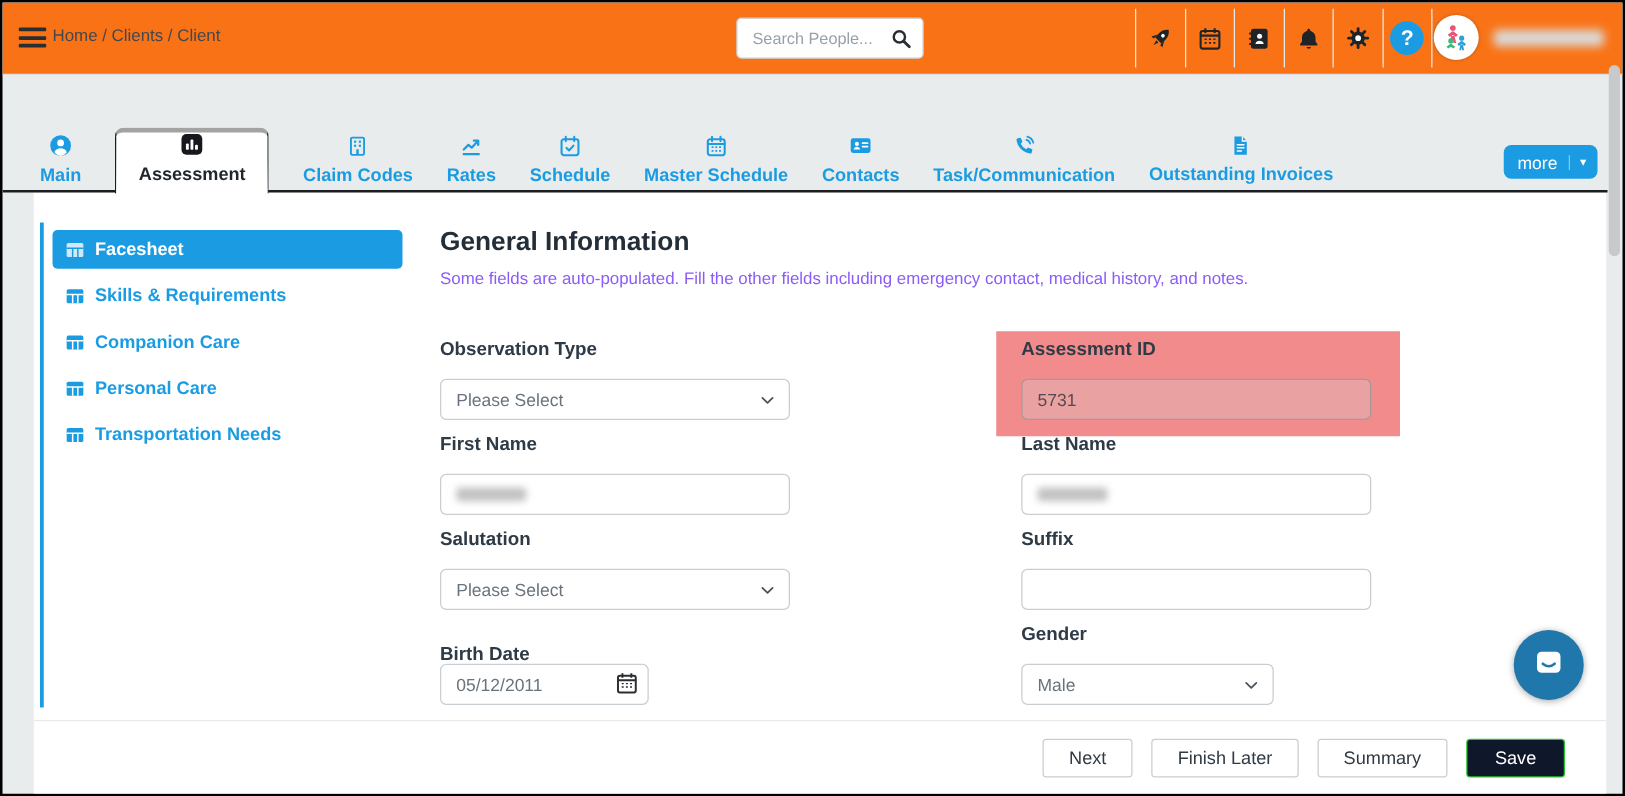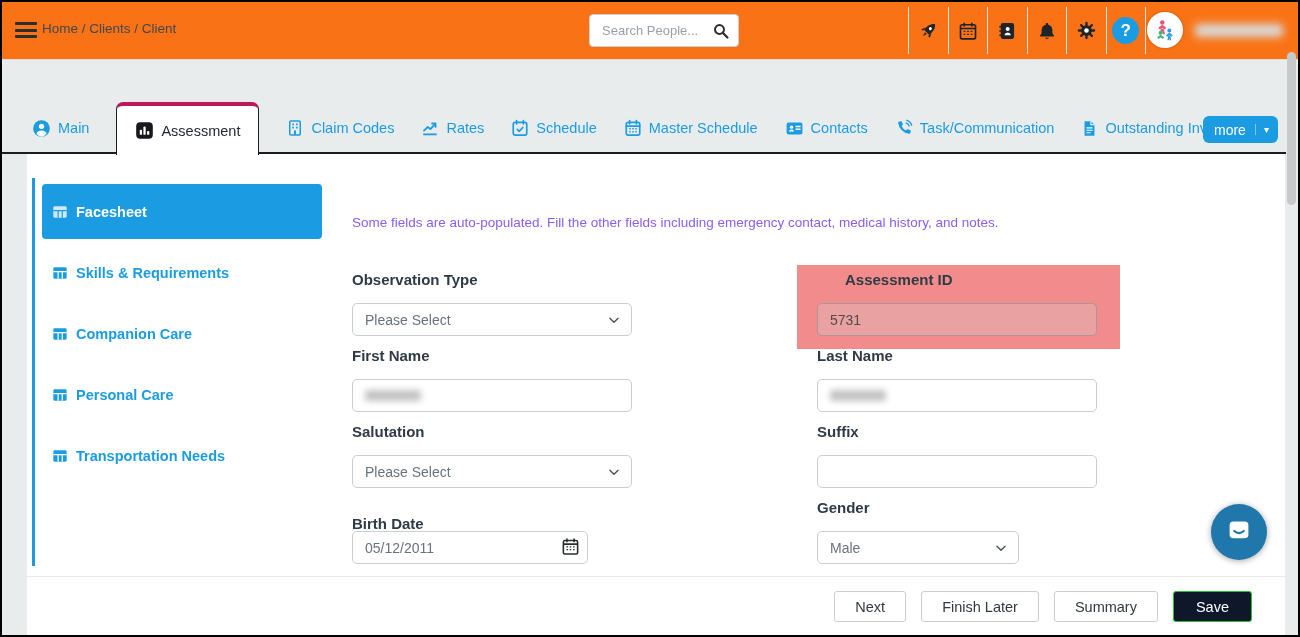--- a/index.html
+++ b/index.html
@@ -20,34 +20,34 @@
   .top-icons{position:absolute;left:906px;top:0;height:57px;display:flex;}
   .icell{width:38.5px;height:47px;margin-top:5px;display:flex;align-items:center;justify-content:center;border-left:1px solid #e6e9eb;cursor:pointer;}
   .icell:last-child{border-right:1px solid #e6e9eb;}
   .avatar{position:absolute;left:1145px;top:10px;width:36px;height:36px;border-radius:50%;background:#fff;
     box-shadow:0 0 3px rgba(0,0,0,.25);display:flex;align-items:center;justify-content:center;}
   .nameblob{position:absolute;left:1193px;top:22px;width:88px;height:13px;background:#dadada;border-radius:3px;filter:blur(4px);}
   
   .sb-thumb{position:absolute;right:2px;top:50px;width:9px;height:153px;background:#c7c9cb;border-radius:5px;}
   
   .tabs{position:absolute;left:30px;top:100px;height:52px;display:flex;align-items:center;column-gap:27px;z-index:2;}
-  .tab{display:flex;align-items:center;gap:7px;color:#1b9ce2;font-size:14.5px;font-weight:normal;cursor:pointer;white-space:nowrap;}
+  .tab{display:flex;align-items:center;gap:7px;color:#1b9ce2;font-size:14.5px;font-weight:bold;cursor:pointer;white-space:nowrap;flex-direction:column;}
   .tab .ticon{display:flex;align-items:center;}
   .tab.active{align-self:flex-start;height:49px;background:#fff;border:1px solid #1a1d21;border-bottom:none;
-    border-top:4px solid #be185d;border-radius:7px 7px 0 0;padding:0 18px;color:#1f262e;z-index:3;position:relative;}
+    border-top:4px solid #a3a3a3;border-radius:7px 7px 0 0;padding:0 18px;color:#1f262e;z-index:3;position:relative;}
   .tabline{position:absolute;left:0;top:150px;width:1284px;height:2px;background:#1a1d21;z-index:1;}
   .more-btn{position:absolute;left:1201px;top:114px;height:27px;background:#1b9ce2;border-radius:6px;display:flex;
     align-items:center;color:#fff;font-size:14px;font-weight:normal;cursor:pointer;z-index:4;}
   .more-btn .mlabel{padding:0 9px 0 11px;}
   .more-btn .mcaret{padding:0 9px 0 8px;border-left:1px solid rgba(255,255,255,.45);font-size:10px;}
   
   .card{position:absolute;left:25px;top:152px;width:1258px;bottom:0;background:#fff;}
   .side-rule{position:absolute;left:30px;top:176px;width:3px;height:388px;background:#1b9ce2;z-index:2;}
   .sidebar{position:absolute;left:40px;top:182px;width:280px;z-index:2;}
-  .sitem{height:31px;margin-bottom:6px;border-radius:4px;display:flex;align-items:center;gap:8px;padding:12px 10px;
+  .sitem{height:31px;margin-bottom:6px;border-radius:4px;display:flex;align-items:center;gap:8px;padding:0 10px;
     color:#1b9ce2;font-size:14.5px;font-weight:bold;cursor:pointer;}
   .sitem.active{background:#1b9ce2;color:#fff;}
   .sitem .ticon{display:flex;align-items:center;}
   .sitem svg .grid{stroke:#fff;}
   .sitem svg .fillr{fill:#1b9ce2;}
   .sitem.active svg .grid{stroke:#1b9ce2;}
   .sitem.active svg .fillr{fill:#cfe9f8;}
   .page-title{position:absolute;left:350px;top:180px;font-size:21px;font-weight:bold;color:#232e38;z-index:2;}
   .page-sub{position:absolute;left:350px;top:213px;font-size:13.5px;color:#8b5cf6;z-index:2;}
   
@@ -55,21 +55,21 @@
   .tinput,.select{position:absolute;width:280px;height:33px;border:1px solid #c9ced2;border-radius:5px;background:#fff;
     box-sizing:border-box;font-size:14px;color:#68737d;z-index:2;font-family:inherit;}
   .tinput{padding:0 12px;outline:none;}
   .select{display:flex;align-items:center;padding:0 10px 0 12px;cursor:pointer;}
   .select .select-value{flex:1;}
   .fieldbox{position:absolute;width:280px;height:33px;border:1px solid #c9ced2;border-radius:5px;background:#fff;
     box-sizing:border-box;display:flex;align-items:center;padding:0 12px;z-index:2;}
   .blob{width:56px;height:11px;background:#c2c2c2;border-radius:3px;filter:blur(3px);}
   .hl-block{position:absolute;left:795px;top:263px;width:323px;height:84px;background:#f28b8b;z-index:1;}
   .hl-input{background:#e9a1a1;border-color:#a8979b;color:#544a4e;}
-  .datewrap{position:absolute;left:350px;top:529px;width:236px;height:33px;z-index:2;}
+  .datewrap{position:absolute;left:350px;top:529px;width:167px;height:33px;z-index:2;}
   .datewrap input{width:100%;height:100%;border:1px solid #c9ced2;border-radius:5px;box-sizing:border-box;
     padding:0 34px 0 12px;font-size:14px;color:#68737d;outline:none;font-family:inherit;background:#fff;}
   .datewrap .cal{position:absolute;right:8px;top:6px;cursor:pointer;}
   
   .footer-line{position:absolute;left:25px;top:574px;width:1258px;height:1px;background:#e8ebee;z-index:2;}
   .footer{position:absolute;right:46px;top:589px;display:flex;gap:15px;z-index:3;}
   .btn{height:31px;border:1px solid #c9ced2;border-radius:3px;background:#fff;color:#2f3a43;font-size:14.5px;
     padding:0 20px;display:flex;align-items:center;cursor:pointer;font-family:inherit;}
   .btn.primary{background:#0f172a;border-color:#27c32f;color:#fff;padding:0 22px;}
   
@@ -319,34 +319,35 @@
       <span class="ticon">
           <svg viewBox="0 0 24 24" width="16" height="16">
             <rect class="fillr" x="2" y="3.5" width="20" height="17" rx="2" fill="#1b9ce2"></rect>
             <path class="grid" d="M2 10h20M9.2 10v10.5M15.4 10v10.5" stroke="#fff" stroke-width="1.8" fill="none"></path>
           </svg>
         </span>
       <span>Transportation Needs</span>
     </div>
   </div>
 
+  <div class="page-title">General Information</div>
   <div class="page-sub">Some fields are auto-populated. Fill the other fields including emergency contact, medical history, and notes.</div>
 
   <div class="hl-block"></div>
 
   <div class="flabel" style="left:350px;top:269px;">Observation Type</div>
   <div class="select" style="left:350px;top:301px;">
     <span class="select-value">Please Select</span>
     <span style="display:flex;">
         <svg viewBox="0 0 24 24" width="14" height="14" fill="none" stroke="#49525a" stroke-width="2.4" stroke-linecap="round" stroke-linejoin="round">
           <path d="M5 9l7 7 7-7"></path>
         </svg>
       </span>
   </div>
-  <div class="flabel" style="left:843px;top:269px;">Assessment ID</div>
+  <div class="flabel" style="left:815px;top:269px;">Assessment ID</div>
   <input class="tinput hl-input" style="left: 815px; top: 301px;" readonly="" value="5731">
 
   <div class="flabel" style="left:350px;top:345px;">First Name</div>
   <div class="fieldbox" style="left:350px;top:377px;">
       <span class="blob"></span>
     </div>
   <div class="flabel" style="left:815px;top:345px;">Last Name</div>
   <div class="fieldbox" style="left:815px;top:377px;">
       <span class="blob"></span>
     </div>

